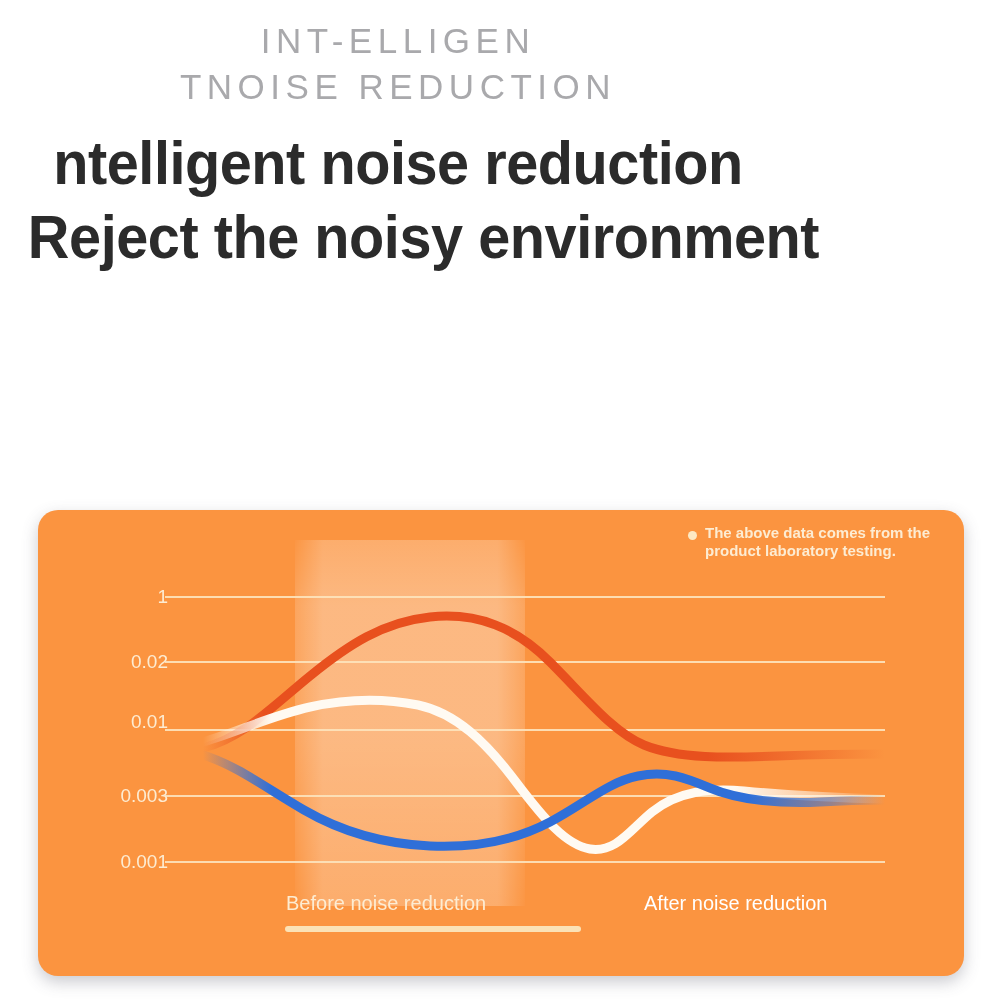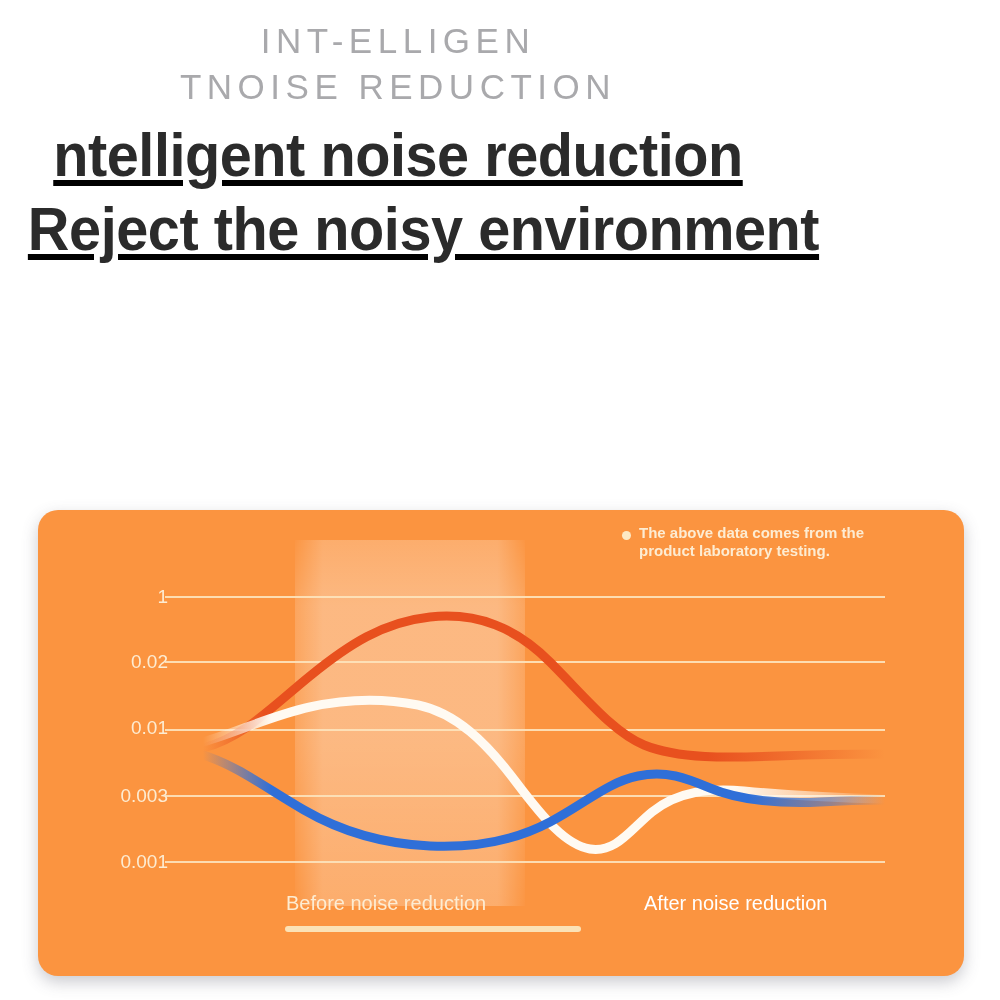--- a/index.html
+++ b/index.html
@@ -29,22 +29,21 @@
     line-height: 46px;
     letter-spacing: 5.5px;
     font-weight: 400;
     font-family: "Liberation Sans", sans-serif;
   }
   .eyebrow-line {
     display: block;
   }
 
   .headline {
-    margin-top: 8px;
-    text-decoration: underline;
+    margin-top: 16px;
   }
   .headline-line {
     display: block;
     color: #2b2b2b;
     font-size: 62px;
     line-height: 74px;
     font-weight: 700;
     letter-spacing: -0.5px;
     font-family: "Liberation Sans", sans-serif;
     transform: scaleX(0.93);
@@ -76,21 +75,21 @@
     height: 466px;
     background: #fb9440;
     border-radius: 20px;
     box-shadow: 0 6px 16px rgba(80, 80, 95, 0.30);
     overflow: hidden;
   }
 
   
   .chart-note {
     position: absolute;
-    left: 584px;
+    left: 650px;
     top: 14px;
     width: 300px;
     display: flex;
     align-items: flex-start;
     gap: 8px;
   }
   .chart-note-dot {
     width: 9px;
     height: 9px;
     border-radius: 50%;
@@ -240,21 +239,21 @@
 
     <path fill="none" stroke="url(#blueGrad)" stroke-width="9" stroke-linecap="round" d="M 165,245 C 198,255 228,278 266,300 C 304,322 348,334 392,336
              C 436,338 478,330 512,312 C 546,294 570,272 600,266
              C 628,260 648,268 672,278 C 700,290 742,294 782,292
              C 814,290 832,290 847,290"></path>
   </svg>
 
   <div class="y-labels">
     <span class="y-label" style="top:87px;">1</span>
     <span class="y-label" style="top:152px;">0.02</span>
-    <span class="y-label" style="top:218px;">0.01</span>
+    <span class="y-label" style="top:212px;">0.01</span>
     <span class="y-label" style="top:286px;">0.003</span>
     <span class="y-label" style="top:352px;">0.001</span>
   </div>
 
   <div class="x-labels">
     <span class="x-label accent" style="left:248px; top:0;">Before noise reduction</span>
     <div class="x-underline" style="left:247px; top:34px; width:296px;"></div>
     <span class="x-label" style="left:606px; top:0;">After noise reduction</span>
   </div>
 

